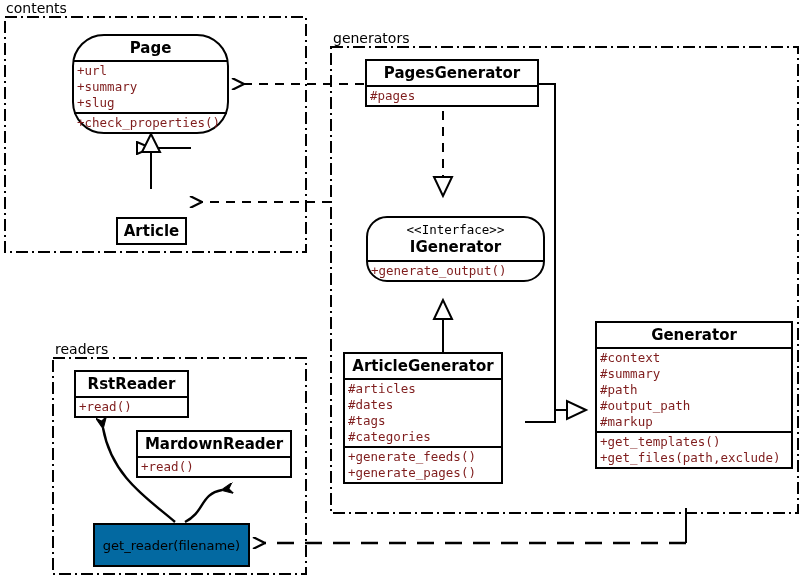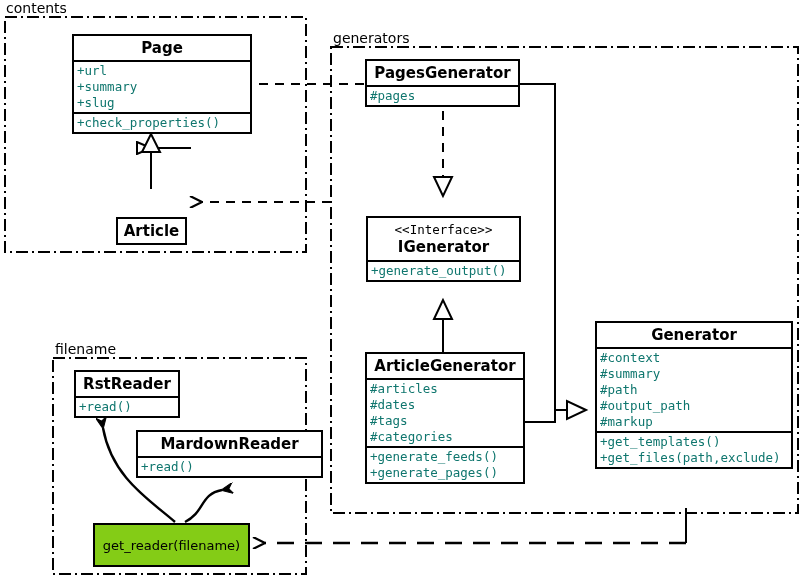--- a/index.html
+++ b/index.html
@@ -10,22 +10,22 @@
   .pkg-label{position:absolute;font-family:"DejaVu Sans", sans-serif;font-size:14px;
              color:#000;background:#fff;padding:0 2px;white-space:nowrap;}
   .umlbox{position:absolute;box-sizing:border-box;border:2px solid #000;background:#fff;}
   .sect{box-sizing:border-box;padding:1px 3px;}
   .sect + .sect{border-top:2px solid #000;}
   .cname{font-weight:bold;font-size:15px;text-align:center;font-family:"DejaVu Sans", sans-serif;
          line-height:20px;padding:2px 4px;white-space:nowrap;}
   .stereo{font-size:12.5px;text-align:center;font-family:"DejaVu Sans Mono", monospace;
           line-height:15px;padding-top:3px;}
   .memb{font-family:"DejaVu Sans Mono", monospace;font-size:12.5px;line-height:16px;
-        white-space:nowrap;color:#0f766e;}
-  .fnbox{position:absolute;box-sizing:border-box;border:2px solid #000;background:#84cc16;
+        white-space:nowrap;color:#7f1d1d;}
+  .fnbox{position:absolute;box-sizing:border-box;border:2px solid #000;background:#0369a1;
          display:flex;align-items:center;justify-content:center;
          font-family:"DejaVu Sans", sans-serif;font-size:13px;}
 </style>
 </head>
 <body>
 
 <div id="stage">
 
   <svg viewBox="0 0 803 579">
     <defs>
@@ -85,56 +85,56 @@
       <path d="M175,522 C150,500 112,478 103,428" fill="none" stroke="#000" stroke-width="2.4" marker-end="url(#solidarrow)"></path>
     </g>
 
     <g>
       <path d="M185,522 C205,512 200,494 222,490" fill="none" stroke="#000" stroke-width="2.4" marker-end="url(#solidarrow)"></path>
     </g>
   </svg>
 
   <div class="pkg-label" style="left:4px;top:0px;">contents</div>
   <div class="pkg-label" style="left:331px;top:30px;">generators</div>
-  <div class="pkg-label" style="left:53px;top:341px;">filename</div>
+  <div class="pkg-label" style="left:53px;top:341px;">readers</div>
 
-  <div class="umlbox" style="left:72px;top:34px;width:180px;">
+  <div class="umlbox" style="left:72px;top:34px;width:157px;border-radius:32px;">
     <div class="sect cname">Page</div>
     <div class="sect">
       <div class="memb">+url</div>
       <div class="memb">+summary</div>
       <div class="memb">+slug</div>
     </div>
     <div class="sect">
       <div class="memb">+check_properties()</div>
     </div>
   </div>
 
   <div class="umlbox" style="left:116px;top:189px;width:71px;margin-top:28px;">
     <div class="sect cname">Article</div>
   </div>
 
-  <div class="umlbox" style="left:365px;top:59px;width:155px;">
+  <div class="umlbox" style="left:365px;top:59px;width:174px;">
     <div class="sect cname">PagesGenerator</div>
     <div class="sect">
       <div class="memb">#pages</div>
     </div>
   </div>
 
-  <div class="umlbox" style="left:366px;top:216px;width:155px;">
+  <div class="umlbox" style="left:366px;top:216px;width:179px;border-radius:21px;">
     <div class="sect">
       <div class="stereo">&lt;&lt;Interface&gt;&gt;</div>
       <div class="cname" style="padding-top:0;">IGenerator</div>
     </div>
     <div class="sect">
       <div class="memb">+generate_output()</div>
     </div>
   </div>
 
-  <div class="umlbox" style="left:365px;top:352px;width:160px;">
+  <div class="umlbox" style="left:343px;top:352px;width:160px;">
     <div class="sect cname">ArticleGenerator</div>
     <div class="sect">
       <div class="memb">#articles</div>
       <div class="memb">#dates</div>
       <div class="memb">#tags</div>
       <div class="memb">#categories</div>
     </div>
     <div class="sect">
       <div class="memb">+generate_feeds()</div>
       <div class="memb">+generate_pages()</div>
@@ -149,28 +149,28 @@
       <div class="memb">#path</div>
       <div class="memb">#output_path</div>
       <div class="memb">#markup</div>
     </div>
     <div class="sect">
       <div class="memb">+get_templates()</div>
       <div class="memb">+get_files(path,exclude)</div>
     </div>
   </div>
 
-  <div class="umlbox" style="left:74px;top:370px;width:106px;">
+  <div class="umlbox" style="left:74px;top:370px;width:115px;">
     <div class="sect cname">RstReader</div>
     <div class="sect">
       <div class="memb">+read()</div>
     </div>
   </div>
 
-  <div class="umlbox" style="left:136px;top:430px;width:187px;">
+  <div class="umlbox" style="left:136px;top:430px;width:156px;">
     <div class="sect cname">MardownReader</div>
     <div class="sect">
       <div class="memb">+read()</div>
     </div>
   </div>
 
   <div class="fnbox" style="left:93px;top:523px;width:157px;height:44px;">
     <span>get_reader(filename)</span>
   </div>
 

